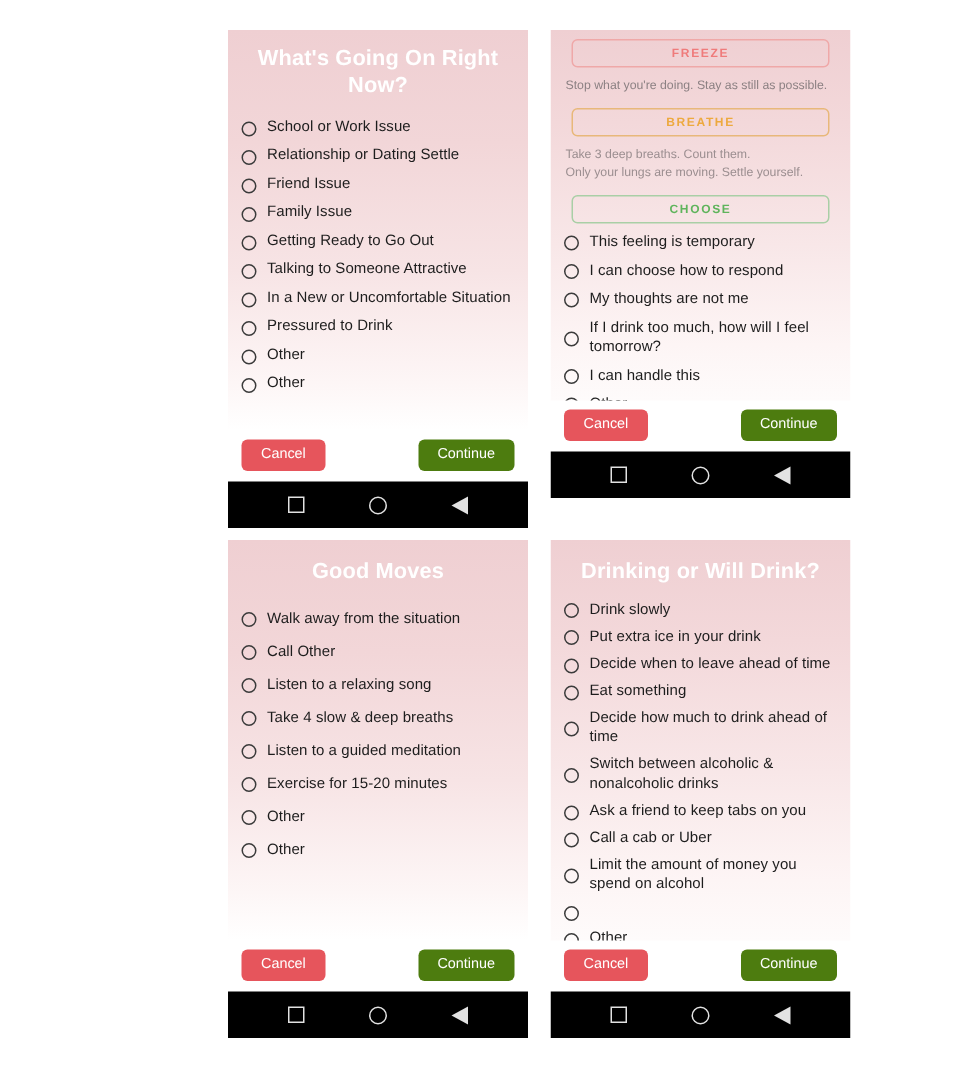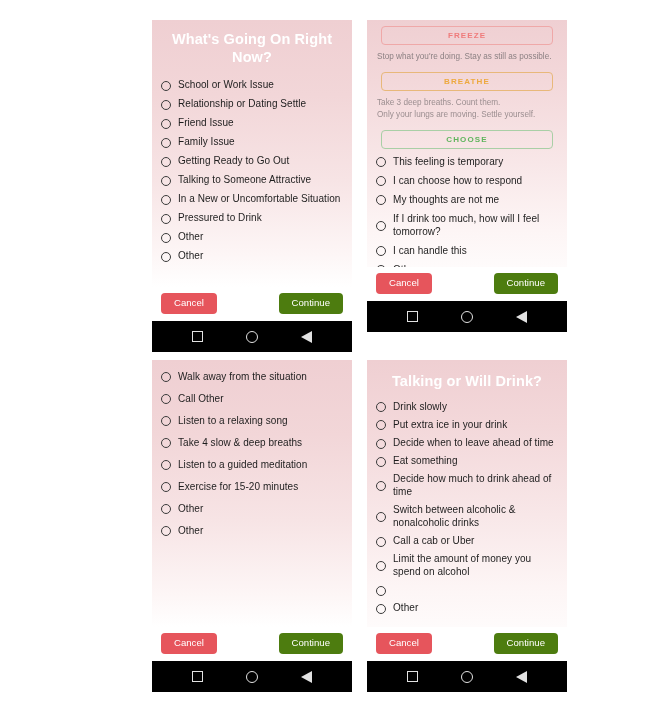--- a/index.html
+++ b/index.html
@@ -276,20 +276,21 @@
     </div>
     <div class="navbar">
       <span class="nav-sq"></span>
       <span class="nav-circle"></span>
       <span class="nav-tri"></span>
     </div>
   </div>
 
   <div class="phone" id="phone-3">
     <div class="screen">
+      <div class="screen-title single">Good Moves</div>
       <div class="options" style="padding-top:6px;">
         <div class="option" style="padding:4.5px 0;">
           <span class="radio"></span>
           <span class="option-label">Walk away from the situation</span>
         </div>
         <div class="option" style="padding:4.5px 0;">
           <span class="radio"></span>
           <span class="option-label">Call Other</span>
         </div>
         <div class="option" style="padding:4.5px 0;">
@@ -325,21 +326,21 @@
     </div>
     <div class="navbar">
       <span class="nav-sq"></span>
       <span class="nav-circle"></span>
       <span class="nav-tri"></span>
     </div>
   </div>
 
   <div class="phone" id="phone-4">
     <div class="screen tight">
-      <div class="screen-title single">Talking or Will Drink?</div>
+      <div class="screen-title single">Drinking or Will Drink?</div>
       <div class="options compact" style="padding-top:2px;">
         <div class="option" style="padding:2.6px 0;">
           <span class="radio"></span>
           <span class="option-label">Drink slowly</span>
         </div>
         <div class="option" style="padding:2.6px 0;">
           <span class="radio"></span>
           <span class="option-label">Put extra ice in your drink</span>
         </div>
         <div class="option" style="padding:2.6px 0;">
@@ -350,20 +351,24 @@
           <span class="radio"></span>
           <span class="option-label">Eat something</span>
         </div>
         <div class="option" style="padding:2.6px 0;">
           <span class="radio"></span>
           <span class="option-label">Decide how much to drink ahead of time</span>
         </div>
         <div class="option two-line" style="padding:2.6px 0;">
           <span class="radio"></span>
           <span class="option-label">Switch between alcoholic &amp; nonalcoholic drinks</span>
+        </div>
+        <div class="option" style="padding:2.6px 0;">
+          <span class="radio"></span>
+          <span class="option-label">Ask a friend to keep tabs on you</span>
         </div>
         <div class="option" style="padding:2.6px 0;">
           <span class="radio"></span>
           <span class="option-label">Call a cab or Uber</span>
         </div>
         <div class="option two-line" style="padding:2.6px 0;">
           <span class="radio"></span>
           <span class="option-label">Limit the amount of money you spend on alcohol</span>
         </div>
         <div class="option two-line" style="padding:2.6px 0;">

